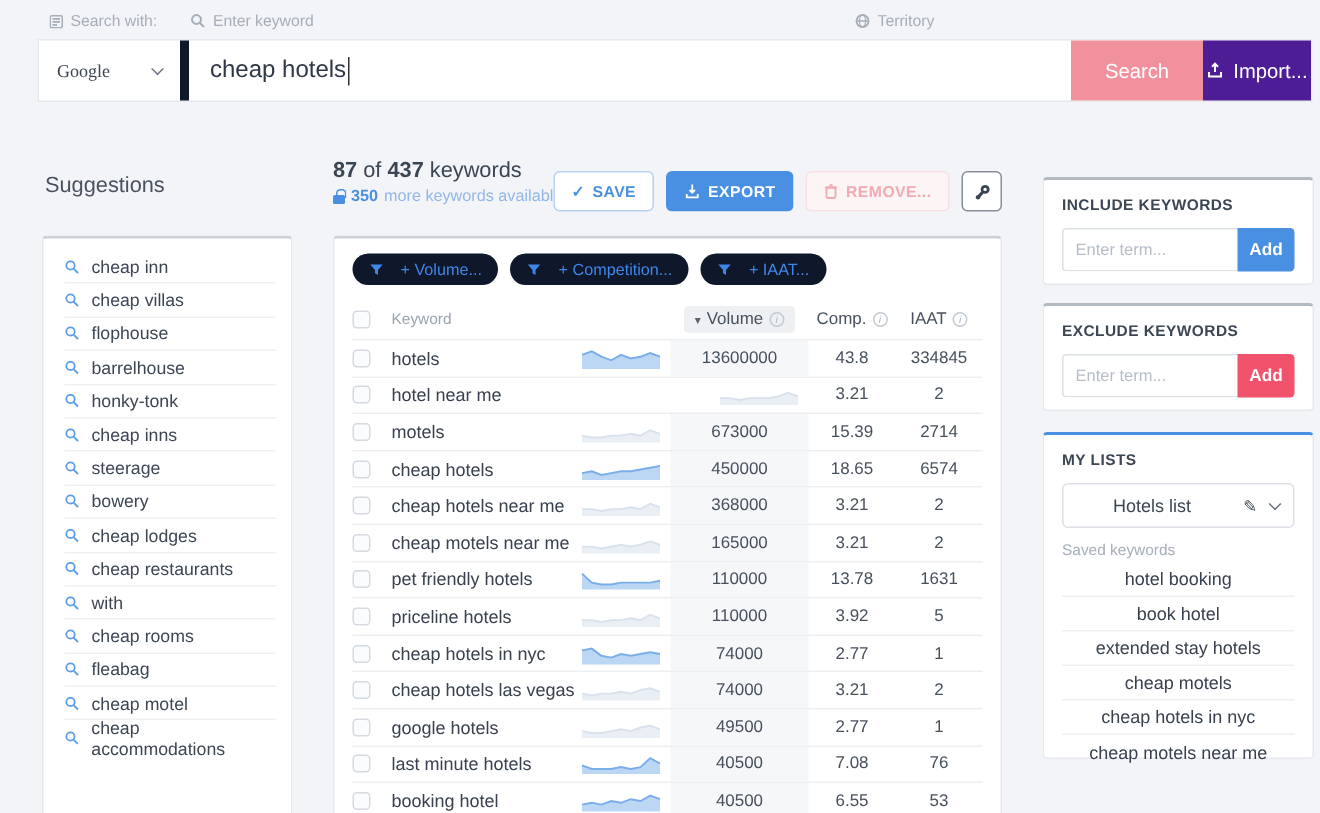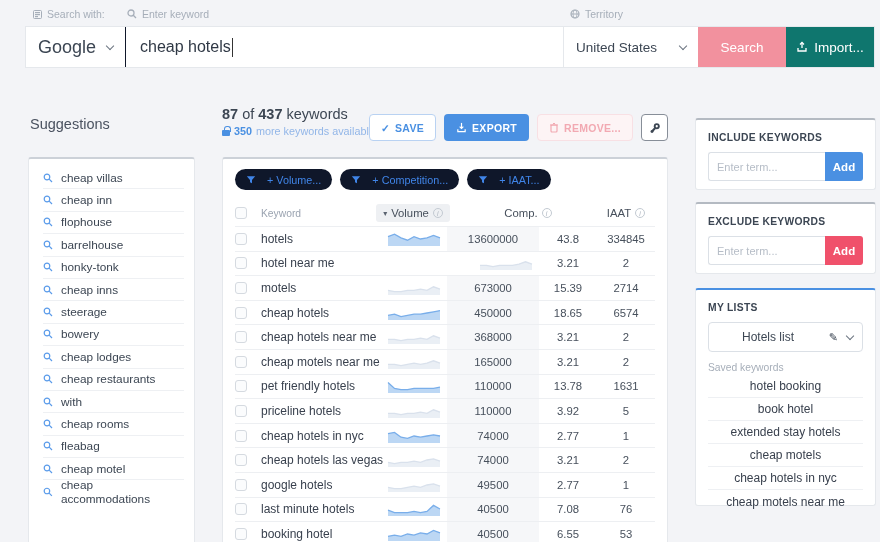--- a/index.html
+++ b/index.html
@@ -6,26 +6,26 @@
   html,body { width:880px; height:542px; overflow:hidden; }
   body { font-family:"Liberation Sans", sans-serif; background:#f3f4f7; color:#3c4653; position:relative; }
 
   
   .top-labels { position:absolute; top:8px; left:0; right:12px; height:16px; font-size:10.5px; color:#a6aeb9; }
   .lbl { position:absolute; display:flex; align-items:center; gap:5px; }
   .lbl-engine { left:33px; }
   .lbl-keyword { left:127px; }
   .lbl-territory { left:570px; }
   .searchbar { position:absolute; top:26px; left:25px; right:5px; height:42px; display:flex; background:#fff; border:1px solid #e5e8ec; }
-  .engine-select { width:100px; border-right:1px solid #0f172a; display:flex; align-items:center; justify-content:space-between; padding:0 12px; font-size:18px; cursor:pointer; }
+  .engine-select { width:100px; border-right:6px solid #0f172a; display:flex; align-items:center; justify-content:space-between; padding:0 12px; font-size:12px; cursor:pointer;font-family:Liberation Serif, serif; }
   .keyword-box { flex:1; display:flex; align-items:center; padding:0 14px; font-size:16px; color:#2f3845; }
   .caret-bar { display:inline-block; width:1px; height:19px; background:#333; margin-left:1px; }
   .territory-select { width:135px; border-left:1px solid #e5e8ec; display:flex; align-items:center; justify-content:space-between; padding:0 12px; font-size:13.5px; cursor:pointer; }
   .btn-search { width:88px; border:none; background:#f2919e; color:#fff; font-size:13.5px; cursor:pointer; }
-  .btn-import { width:88px; border:none; background:#0f766e; color:#fff; font-size:13.5px; cursor:pointer; display:flex; align-items:center; justify-content:center; gap:6px; }
+  .btn-import { width:72px; border:none; background:#4c1d95; color:#fff; font-size:13.5px; cursor:pointer; display:flex; align-items:center; justify-content:center; gap:6px; }
   .chev { width:6px; height:6px; border-right:1.5px solid #6b7480; border-bottom:1.5px solid #6b7480; transform:rotate(45deg); margin-top:-3px; }
 
   
   .sugg-title { position:absolute; left:30px; top:116px; font-size:14.5px; color:#4a5260; }
   .sugg-card { position:absolute; left:28px; top:157px; width:167px; bottom:-10px; background:#fff; border:1px solid #e5e8ec; border-top:2px solid #ccd1d8; border-radius:3px; padding:8px 0 0 0; }
   .sugg-item { display:flex; align-items:center; gap:8px; height:22.4px; margin:0 10px 0 14px; border-bottom:1px solid #eef0f3; font-size:11.8px; color:#3c4653; cursor:pointer; list-style:none; }
   .sugg-item:last-child { border-bottom:none; }
 
   
   .main-head { position:absolute; left:222px; top:106px; width:446px; }
@@ -52,21 +52,21 @@
   .checkbox { width:12px; height:12px; border:1px solid #d5dae0; border-radius:3px; background:#fbfcfd; cursor:pointer; }
   .c-kw { flex:1; display:flex; align-items:center; }
   .c-spark { width:60px; display:flex; align-items:center; }
   .c-vol { width:92px; display:flex; align-items:center; justify-content:center; font-size:11.3px; color:#47505c; }
   .trow .c-vol { background:#f6f7f9; }
   .c-comp { width:58px; display:flex; align-items:center; justify-content:center; font-size:11.3px; color:#47505c; }
   .c-iaat { width:58px; display:flex; align-items:center; justify-content:center; font-size:11.3px; color:#47505c; }
   .vol-pill { background:#eef0f3; border-radius:3px; padding:3px 7px; display:flex; align-items:center; gap:4px; cursor:pointer; }
   .sort-caret { font-size:8px; color:#5a6370; }
   .info { display:inline-flex; width:10px; height:10px; border:1px solid #c3cad2; border-radius:50%; font-size:7px; color:#b0b8c2; align-items:center; justify-content:center; font-style:italic; }
-  .hcell { display:flex; gap:4px; justify-content:center; cursor:pointer;margin-left:40px; }
+  .hcell { display:flex; gap:4px; justify-content:center; cursor:pointer; }
 
   
   .rcard { position:absolute; left:695px; width:181px; background:#fff; border:1px solid #e5e8ec; border-top:2px solid #b4bac2; border-radius:3px; padding:12px; }
   .rcard-include { top:118px; height:72px; }
   .rcard-exclude { top:202px; height:72px; }
   .rcard-lists { top:288px; height:218px; border-top-color:#4a90e2; }
   .rtitle { font-size:10.3px; font-weight:bold; color:#3c4653; letter-spacing:.3px; margin-bottom:9px; }
   .addrow { display:flex; height:29px; }
   .addrow input { flex:1; min-width:0; border:1px solid #dbe0e6; border-right:none; border-radius:3px 0 0 3px; padding:0 8px; font-size:11px; color:#3c4653; font-family:inherit; outline:none; }
   .addrow input::placeholder { color:#b6bdc7; }
@@ -113,52 +113,48 @@
 
 <div class="searchbar">
   <div class="engine-select">
     <span>Google</span>
     <span class="chev"></span>
   </div>
   <div class="keyword-box">
     <span>cheap hotels</span>
       <span class="caret-bar"></span>
   </div>
-  <div class="territory-select">
-    <span>United States</span>
-    <span class="chev"></span>
-  </div>
   <button class="btn-search">Search</button>
   <button class="btn-import">
     <svg width="12" height="12" viewBox="0 0 12 12">
         <path d="M2 7v3h8V7" fill="none" stroke="#fff" stroke-width="1.3"></path>
         <line x1="6" y1="1.5" x2="6" y2="7" stroke="#fff" stroke-width="1.3"></line>
         <path d="M4 3.5L6 1.5L8 3.5" fill="none" stroke="#fff" stroke-width="1.3"></path>
       </svg>
     <span>Import...</span>
   </button>
 </div>
 
 <div class="sugg-title">Suggestions</div>
 <div class="sugg-card">
   <ul>
   <li class="sugg-item">
     <svg width="10" height="10" viewBox="0 0 10 10">
           <circle cx="4" cy="4" r="2.8" fill="none" stroke="#5a9bea" stroke-width="1.2"></circle>
           <line x1="6.2" y1="6.2" x2="9" y2="9" stroke="#5a9bea" stroke-width="1.2"></line>
         </svg>
+    <span>cheap inn</span>
+  </li>
+
+  <li class="sugg-item">
+    <svg width="10" height="10" viewBox="0 0 10 10">
+          <circle cx="4" cy="4" r="2.8" fill="none" stroke="#5a9bea" stroke-width="1.2"></circle>
+          <line x1="6.2" y1="6.2" x2="9" y2="9" stroke="#5a9bea" stroke-width="1.2"></line>
+        </svg>
     <span>cheap villas</span>
-  </li>
-
-  <li class="sugg-item">
-    <svg width="10" height="10" viewBox="0 0 10 10">
-          <circle cx="4" cy="4" r="2.8" fill="none" stroke="#5a9bea" stroke-width="1.2"></circle>
-          <line x1="6.2" y1="6.2" x2="9" y2="9" stroke="#5a9bea" stroke-width="1.2"></line>
-        </svg>
-    <span>cheap inn</span>
   </li>
 
   <li class="sugg-item">
     <svg width="10" height="10" viewBox="0 0 10 10">
           <circle cx="4" cy="4" r="2.8" fill="none" stroke="#5a9bea" stroke-width="1.2"></circle>
           <line x1="6.2" y1="6.2" x2="9" y2="9" stroke="#5a9bea" stroke-width="1.2"></line>
         </svg>
     <span>flophouse</span>
   </li>
 

